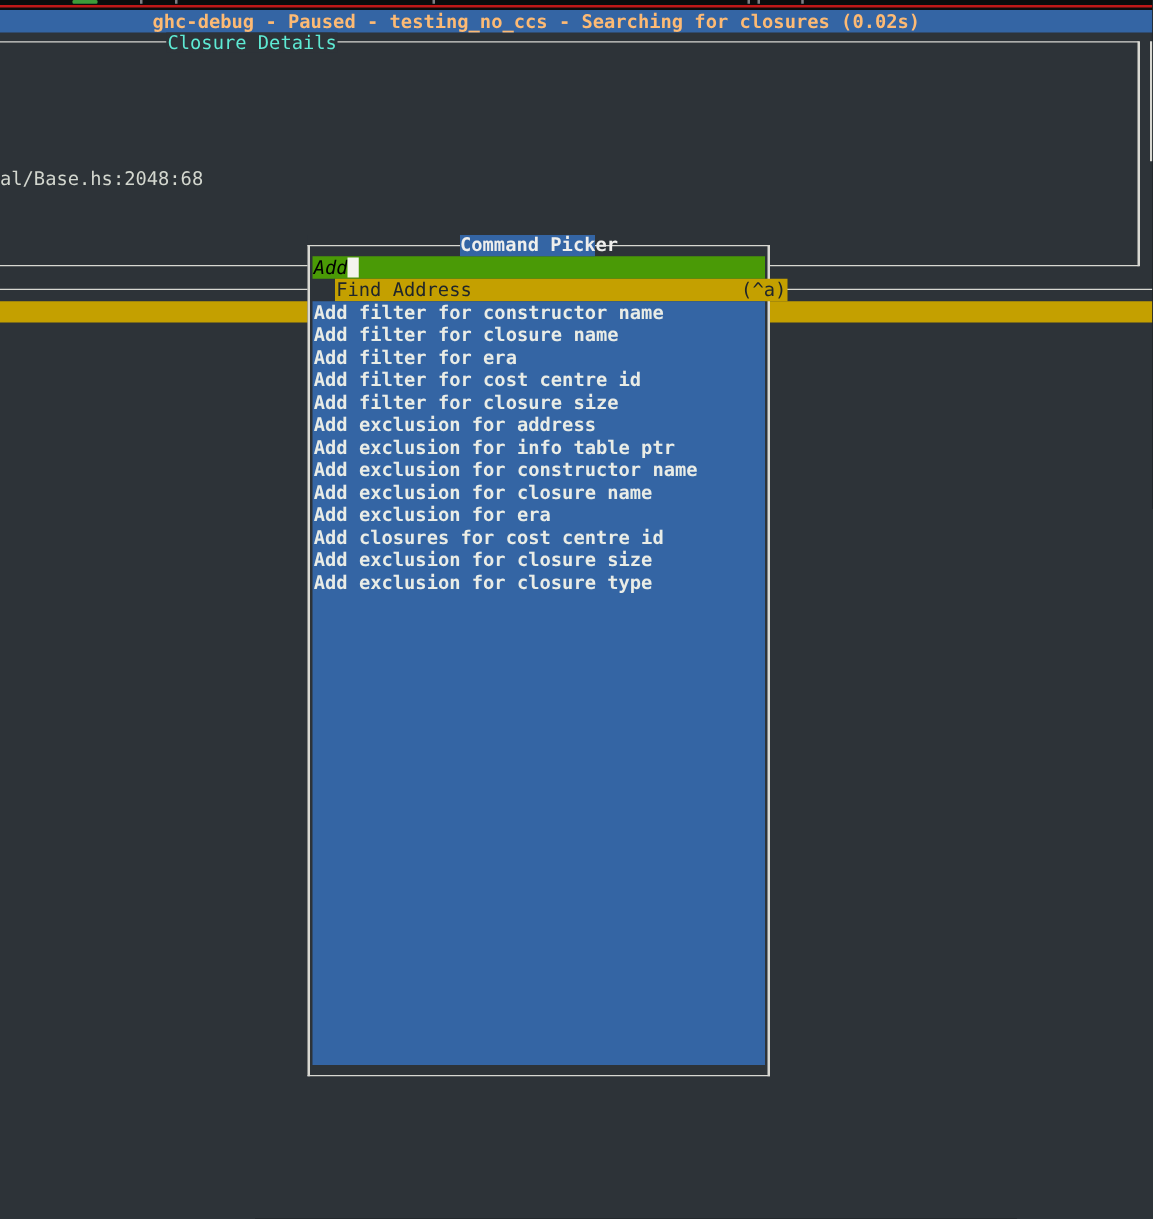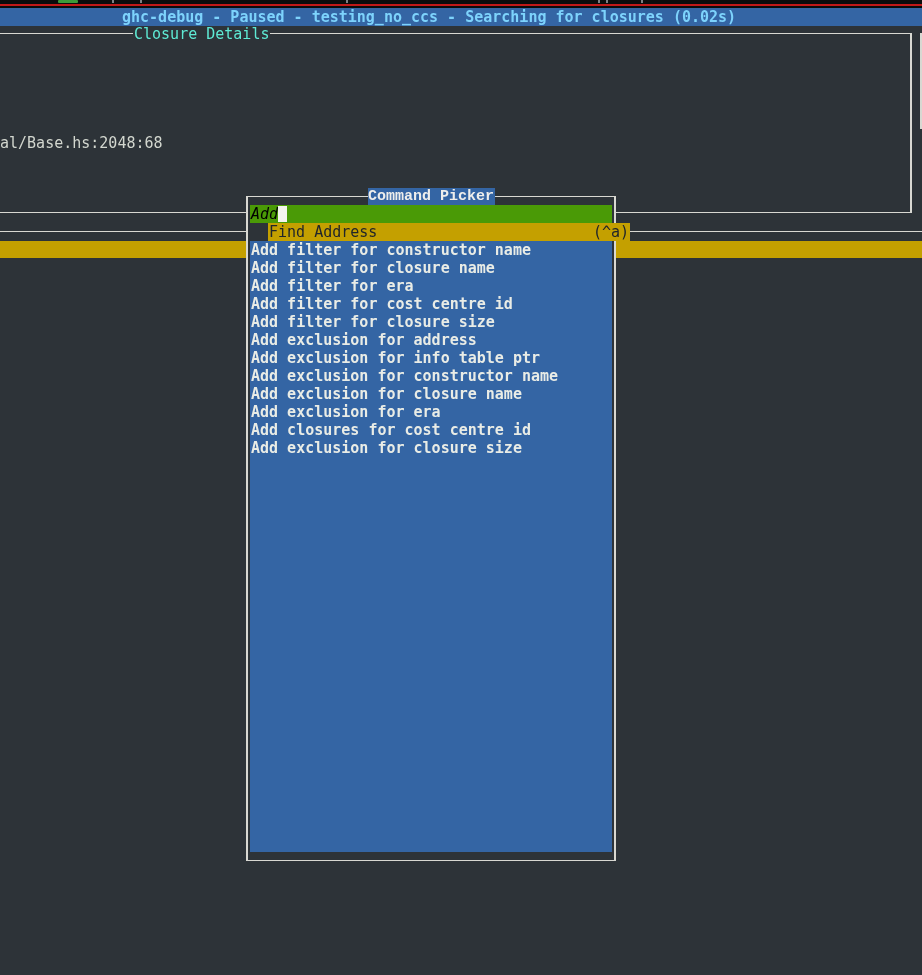--- a/index.html
+++ b/index.html
@@ -12,39 +12,39 @@
   .abs{position:absolute;}
 
   
   .top-strip{left:0;top:0;width:922px;height:8px;background:#0b0c0c;}
   .red-line{left:0;top:4px;width:922px;height:2px;background:#c01818;}
   .green-frag{left:58px;top:0;width:20px;height:3px;background:#3d9b3a;border-radius:1px;}
   .tick{top:0;width:2px;height:3px;background:#7d8084;}
 
   
   .title-bar{left:0;top:8px;width:922px;height:18px;background:#3465a4;}
-  .title-bar span{position:absolute;left:122px;top:0;line-height:18px;font-weight:bold;color:#7dd3fc;white-space:pre;}
+  .title-bar span{position:absolute;left:122px;top:0;line-height:18px;font-weight:bold;color:#fdba74;white-space:pre;}
 
   
   .bline{background:#d8d8d2;}
 
   
   .panel-title{left:133px;top:26px;height:16px;line-height:16px;background:#2d3338;color:#5eead4;z-index:2;white-space:pre;padding:0 1px;}
   .panel-content{left:0;top:134px;height:18px;line-height:18px;color:#d3d7cf;white-space:pre;}
 
   
   .gold-bar{left:0;top:241px;width:922px;height:17px;background:#c4a000;}
 
   
   .dialog{left:246px;top:188px;width:370px;height:674px;background:#2d3338;z-index:10;}
   .dlg-border-top{left:0;top:8px;width:370px;height:1px;background:#d8d8d2;}
   .dlg-border-bottom{left:0;top:672px;width:370px;height:1px;background:#d8d8d2;}
   .dlg-border-left{left:0;top:8px;width:2px;height:665px;background:#d8d8d2;}
   .dlg-border-right{left:368px;top:8px;width:2px;height:665px;background:#d8d8d2;}
-  .dlg-title{left:122px;top:0;width:127px;height:17px;line-height:17px;background:#3465a4;color:#eeeeec;font-weight:bold;z-index:2;white-space:pre;font-family:Liberation Mono, monospace;}
+  .dlg-title{left:122px;top:0;width:108px;height:17px;line-height:17px;background:#3465a4;color:#eeeeec;font-weight:bold;z-index:2;white-space:pre;}
   .input-row{left:4px;top:17px;width:362px;height:18px;background:#4a9a06;color:#000000;white-space:pre;font-style:italic;}
   .input-row .txt{position:absolute;left:1px;top:0;line-height:18px;}
   .cursor{position:absolute;left:28px;top:1px;width:9px;height:16px;background:#f4f4ee;}
   .hl-row{left:4px;top:35px;width:362px;height:18px;background:#c4a000;color:#20262a;display:flex;justify-content:space-between;white-space:pre;margin-left:18px;}
   .hl-row span{line-height:18px;padding:0 1px;}
   .cmd-list{left:4px;top:53px;width:362px;height:611px;background:#3465a4;overflow:hidden;}
   .cmd-item{height:18px;line-height:18px;font-weight:bold;color:#e9ece6;padding-left:1px;white-space:pre;}
 
   
   .edge-frag{left:920px;top:33px;width:2px;height:96px;background:#d8d8d2;}
@@ -105,16 +105,17 @@
         <div class="cmd-item">Add filter for era</div>
         <div class="cmd-item">Add filter for cost centre id</div>
         <div class="cmd-item">Add filter for closure size</div>
         <div class="cmd-item">Add exclusion for address</div>
         <div class="cmd-item">Add exclusion for info table ptr</div>
         <div class="cmd-item">Add exclusion for constructor name</div>
         <div class="cmd-item">Add exclusion for closure name</div>
         <div class="cmd-item">Add exclusion for era</div>
         <div class="cmd-item">Add closures for cost centre id</div>
         <div class="cmd-item">Add exclusion for closure size</div>
+        <div class="cmd-item">Add exclusion for closure type</div>
       </div>
   </div>
 
 </div>
 
 </body></html>

